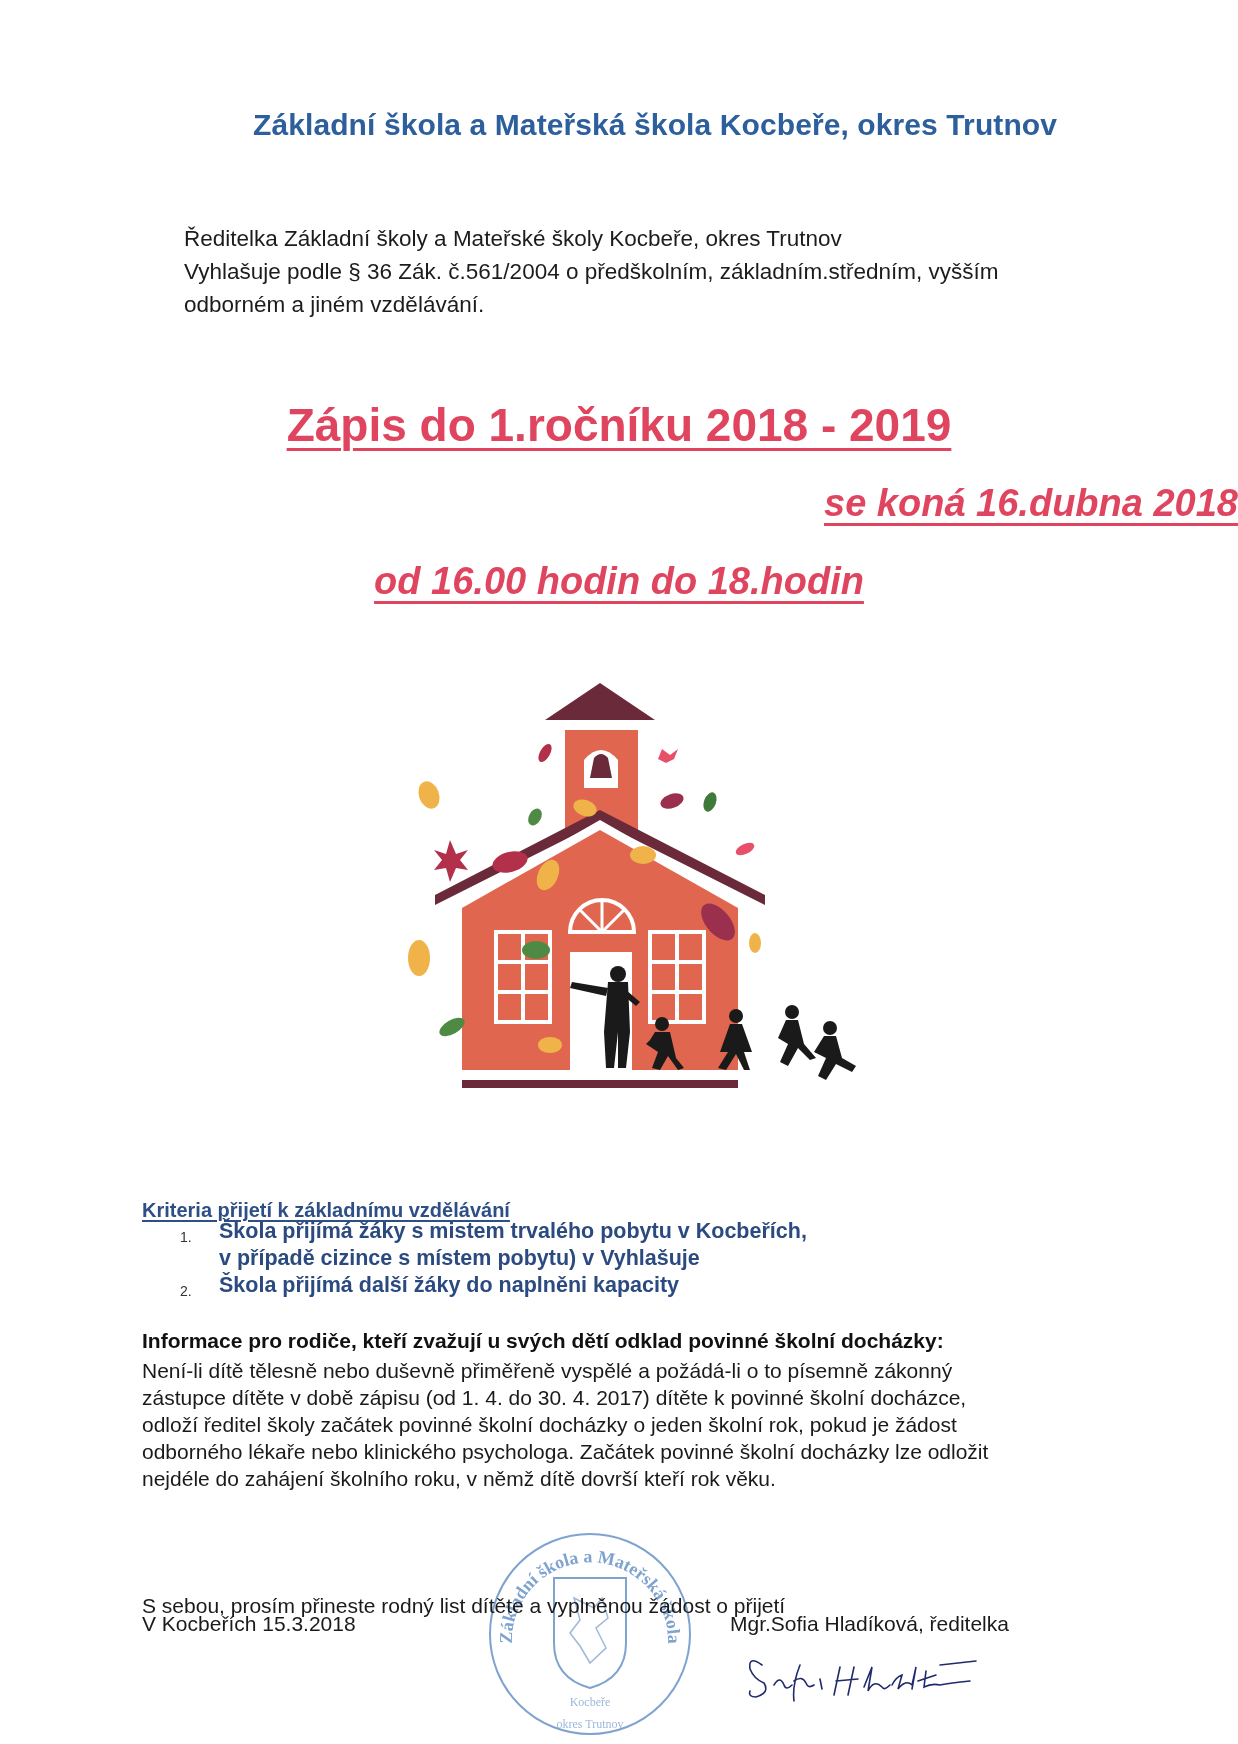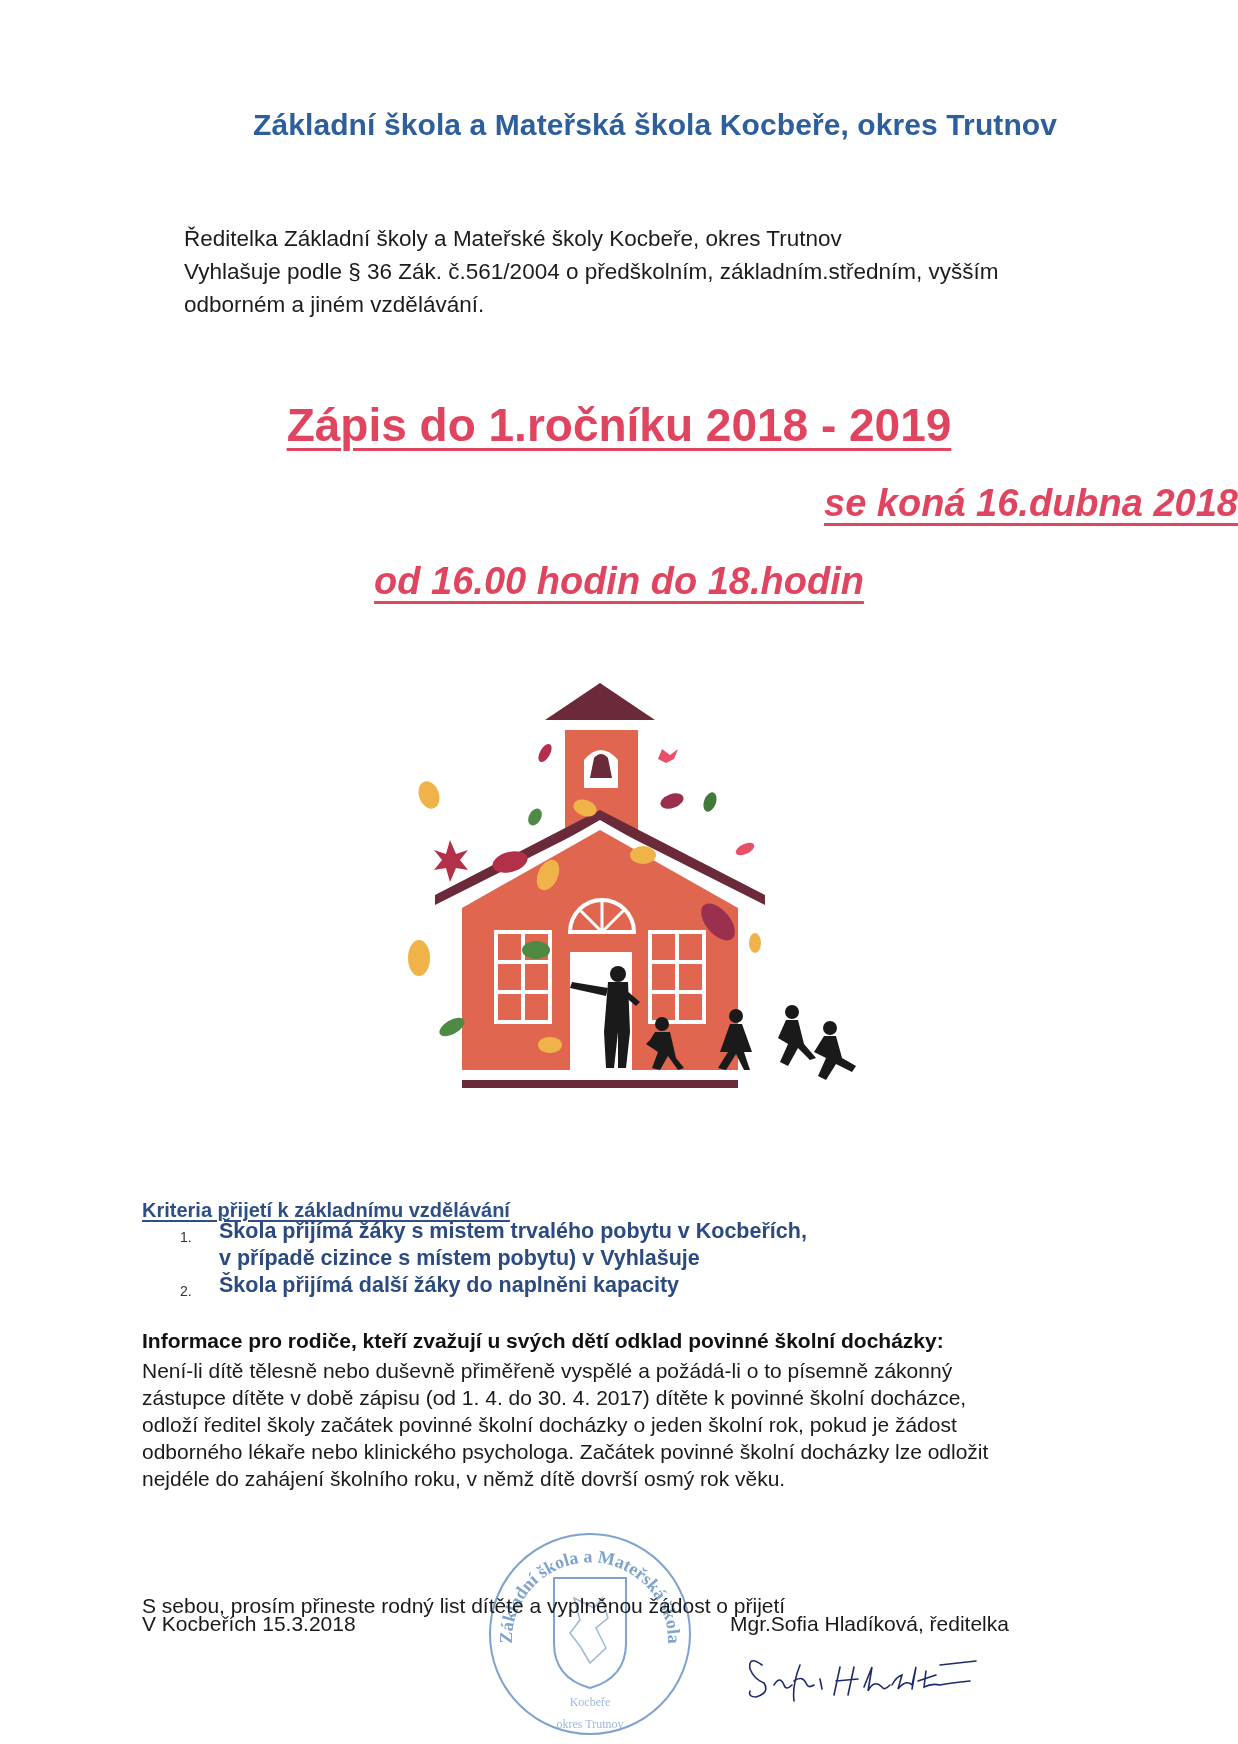--- a/index.html
+++ b/index.html
@@ -136,21 +136,21 @@
     </span>
   </div>
 </div>
 
 <div class="abs info-heading">Informace pro rodiče, kteří zvažují u svých dětí odklad povinné školní docházky:</div>
 <div class="abs info-body">
   <div>Není-li dítě tělesně nebo duševně přiměřeně vyspělé a požádá-li o to písemně zákonný</div>
   <div>zástupce dítěte v době zápisu (od 1. 4. do 30. 4. 2017) dítěte k povinné školní docházce,</div>
   <div>odloží ředitel školy začátek povinné školní docházky o jeden školní rok, pokud je žádost</div>
   <div>odborného lékaře nebo klinického psychologa. Začátek povinné školní docházky lze odložit</div>
-  <div>nejdéle do zahájení školního roku, v němž dítě dovrší osmý rok věku.</div>
+  <div>nejdéle do zahájení školního roku, v němž dítě dovrší kteří rok věku.</div>
 </div>
 
 <svg class="abs stamp" viewBox="0 0 212 212">
   <defs>
     <path id="stamp-arc-top" d="M30,130 A78,78 0 1 1 182,130"></path>
     <path id="stamp-arc-bottom" d="M62,178 A80,80 0 0 0 150,178"></path>
   </defs>
   <circle cx="106" cy="106" r="100" fill="none" stroke="#7fa3cf" stroke-width="2"></circle>
   <path d="M70,50 L142,50 L142,115 Q142,150 106,160 Q70,150 70,115 Z" fill="none" stroke="#7fa3cf" stroke-width="2"></path>
   <path d="M90,70 L110,80 L118,70 L124,90 L112,100 L122,120 L106,135 L96,118 L86,105 L96,92 Z" fill="none" stroke="#9db8da" stroke-width="1.5"></path>

